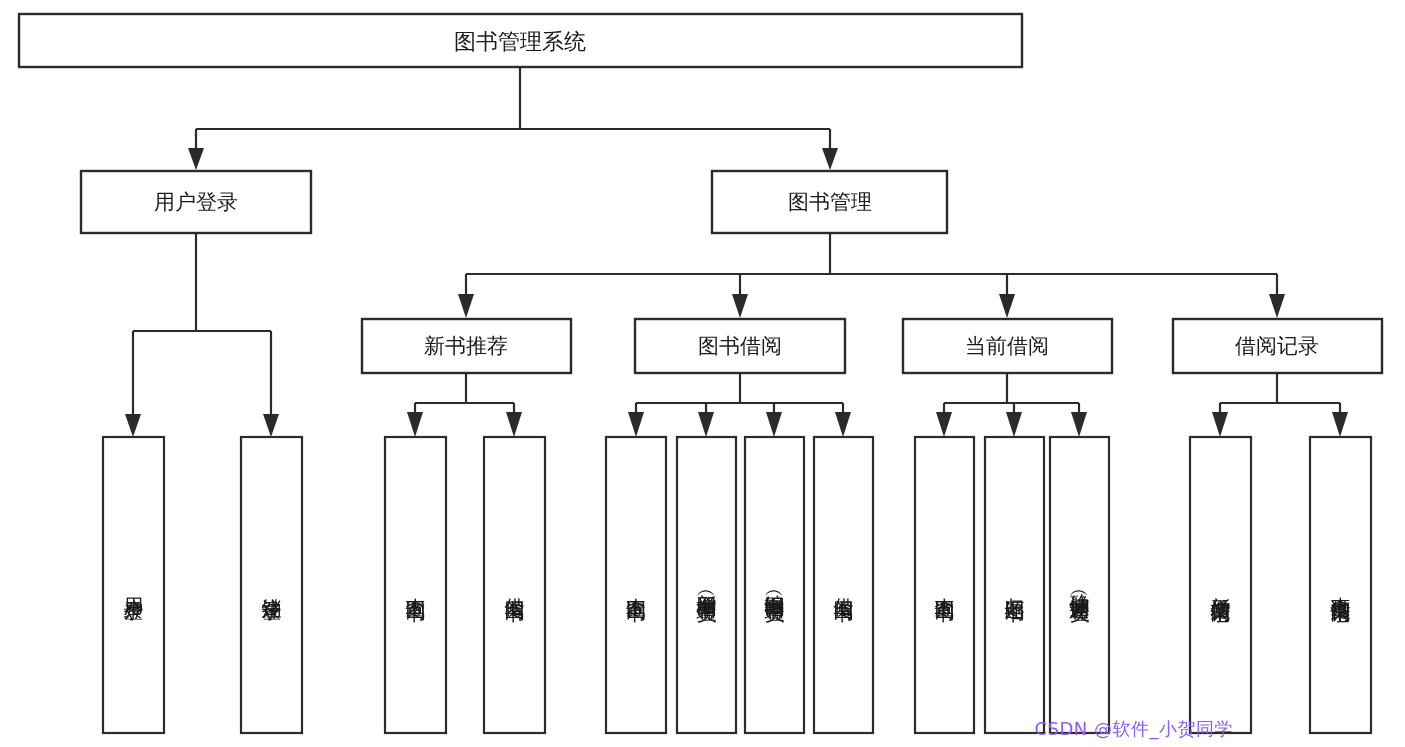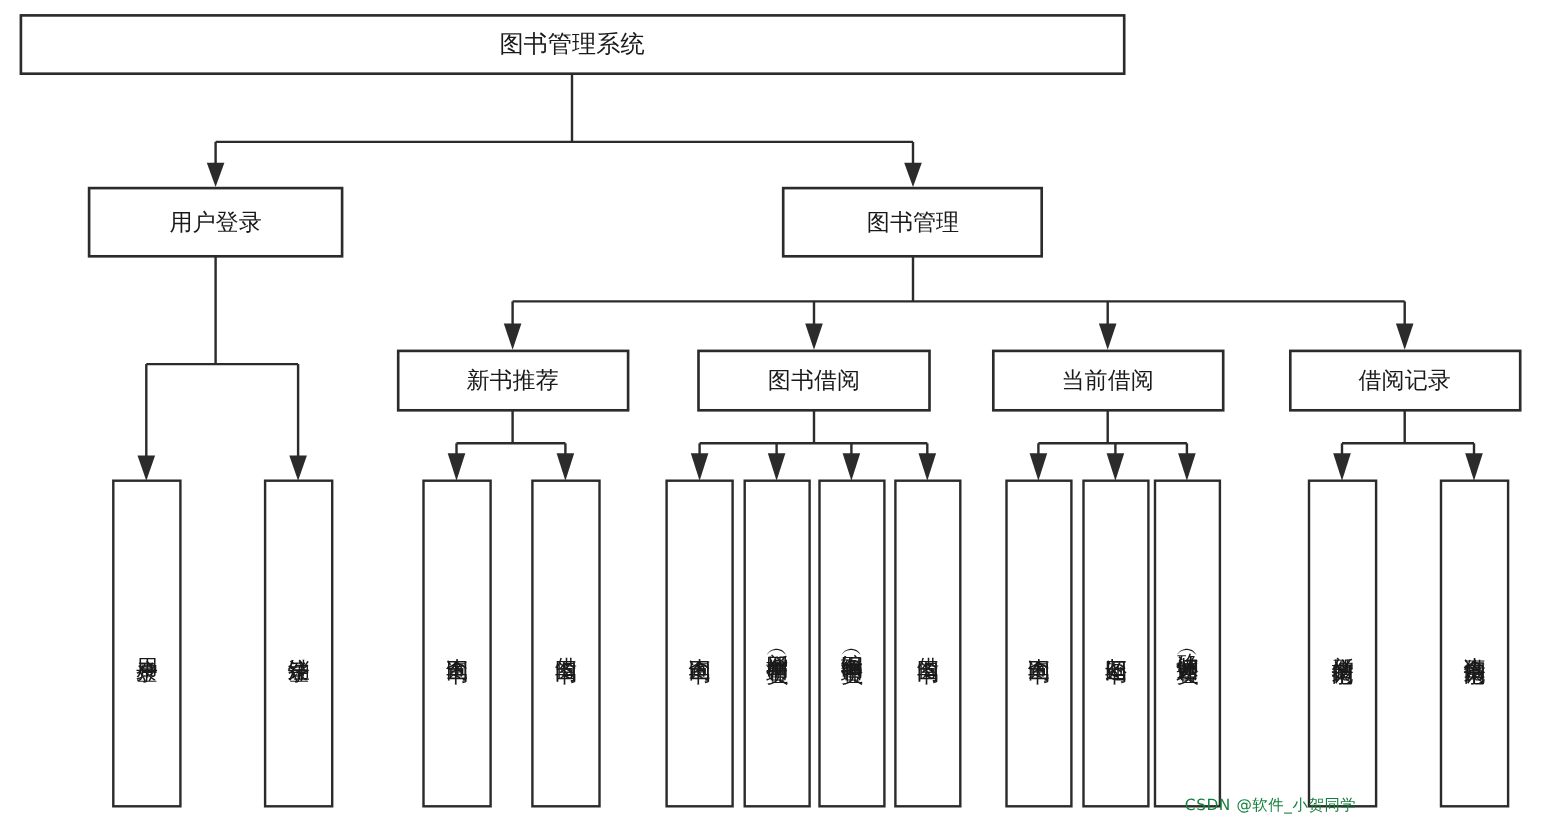--- a/index.html
+++ b/index.html
@@ -71,22 +71,22 @@
     justify-content: center;
     text-align: center;
     white-space: nowrap;
     pointer-events: none;
   }
   .watermark {
     position: absolute;
     right: 8px;
     bottom: 6px;
     font-family: "DejaVu Sans", "Liberation Sans", sans-serif;
-    font-size: 14px;
-    color: #15803d;
+    font-size: 18px;
+    color: #8b5cf6;
     white-space: nowrap;
     letter-spacing: 0.5px;
     padding-left: 46px;
   }
 </style>
 </head>
 <body>
 
 <div id="diagram-root">
 

